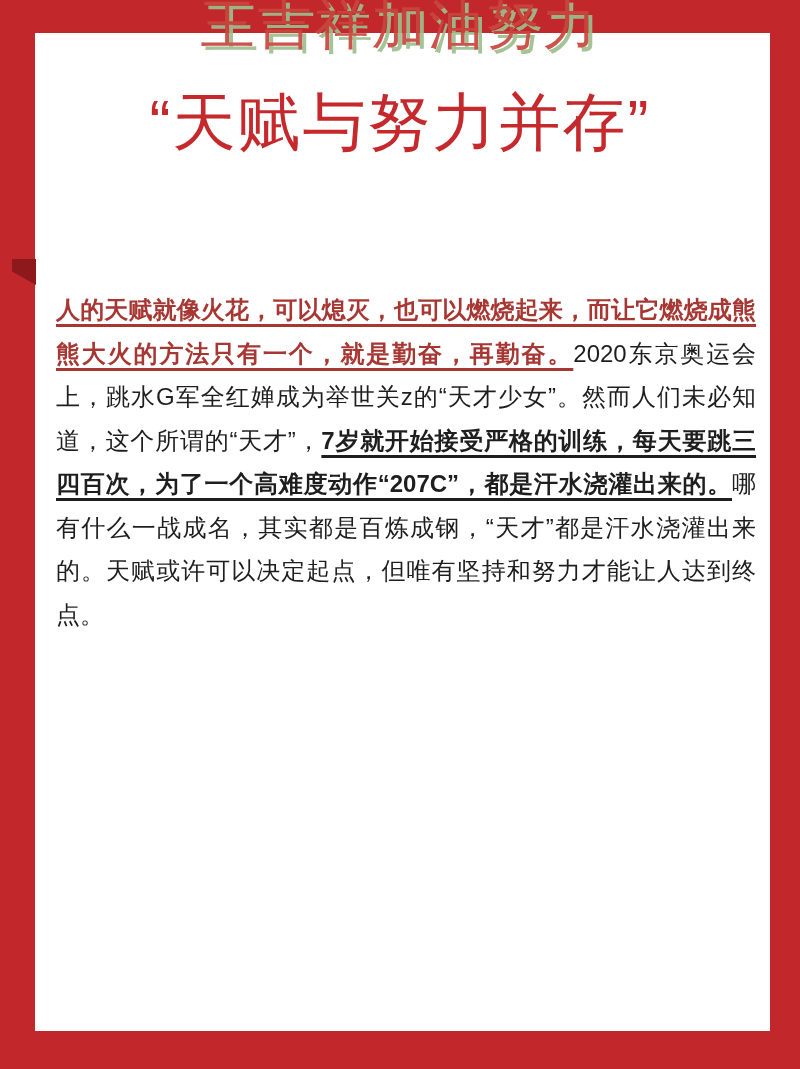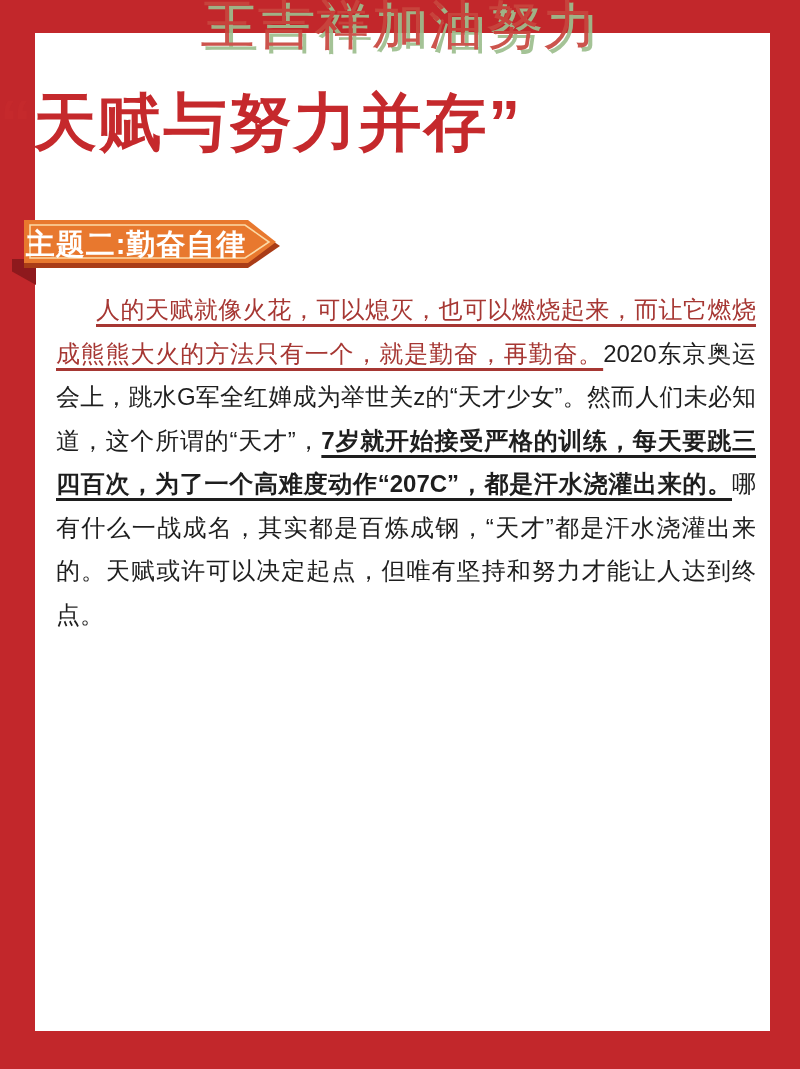--- a/index.html
+++ b/index.html
@@ -40,24 +40,24 @@
     opacity: 0.92;
     z-index: 3;
     white-space: nowrap;
   }
   .title {
     position: absolute;
     top: 86px;
     left: 0;
     right: 0;
     margin: 0;
-    text-align: left;
+    text-align: center;
     font-size: 63px;
     line-height: 1.15;
-    font-weight: 700;
+    font-weight: 400;
     letter-spacing: 2px;
     color: var(--title-red, #C5292C);
     z-index: 2;
     white-space: nowrap;
   }
   
   .badge-fold {
     position: absolute;
     left: 12px;
     top: 259px;
@@ -95,26 +95,25 @@
     width: 700px;
     margin: 0;
     font-size: 24px;
     line-height: 43.5px;
     text-align: justify;
     color: var(--text-black, #1E1E1E);
     z-index: 2;
   }
   .seg-red-u {
     color: var(--body-red, #A63733);
-    font-weight: 400;
+    font-weight: 700;
     text-decoration: underline;
     text-decoration-color: var(--body-red, #A63733);
     text-decoration-thickness: 3px;
     text-underline-offset: 6px;
-    margin-left: 40px;
   }
   .seg-plain { font-weight: 400; }
   .seg-bold-u {
     font-weight: 700;
     text-decoration: underline;
     text-decoration-thickness: 3px;
     text-underline-offset: 6px;
   }
 </style>
 </head>
@@ -123,24 +122,16 @@
 <div class="page">
 
   <div class="frame"></div>
 
   <div class="watermark">王吉祥加油努力</div>
 
   <h1 class="title">“天赋与努力并存”</h1>
 
   <div class="badge-fold"></div>
 
-  <div class="badge">
-    <svg width="256" height="48" viewBox="0 0 256 48">
-      <polygon points="0,4 224,4 256,26 224,48 0,48" fill="#A93C17"></polygon>
-      <polygon points="0,0 224,0 252,22 224,43 0,43" fill="#E8782E"></polygon>
-      <polygon points="6,5 221,5 245,22 221,38 6,38" fill="none" stroke="#FBD9A6" stroke-width="1.6"></polygon>
-    </svg>
-    <span class="badge-label">主题二:勤奋自律</span>
-  </div>
 
   <p class="body-text"><span class="seg-red-u">人的天赋就像火花，可以熄灭，也可以燃烧起来，而让它燃烧成熊熊大火的方法只有一个，就是勤奋，再勤奋。</span><span class="seg-plain">2020东京奥运会上，跳水G军全红婵成为举世关z的“天才少女”。然而人们未必知道，这个所谓的“天才”，</span><span class="seg-bold-u">7岁就开始接受严格的训练，每天要跳三四百次，为了一个高难度动作“207C”，都是汗水浇灌出来的。</span><span class="seg-plain">哪有什么一战成名，其实都是百炼成钢，“天才”都是汗水浇灌出来的。天赋或许可以决定起点，但唯有坚持和努力才能让人达到终点。</span></p>
 
 </div>
 
 </body></html>

